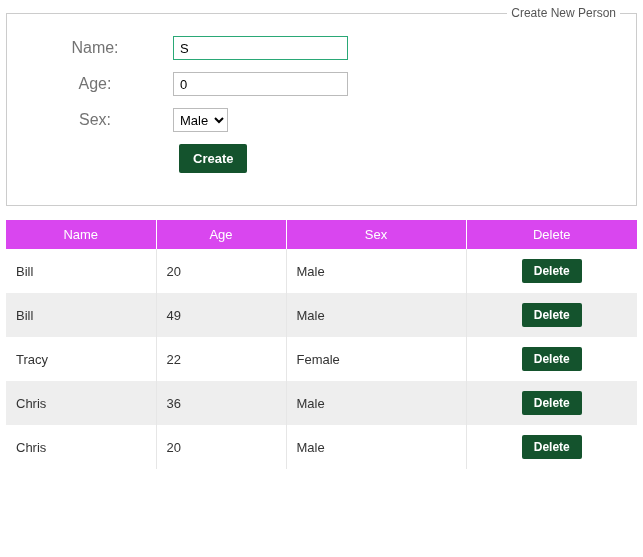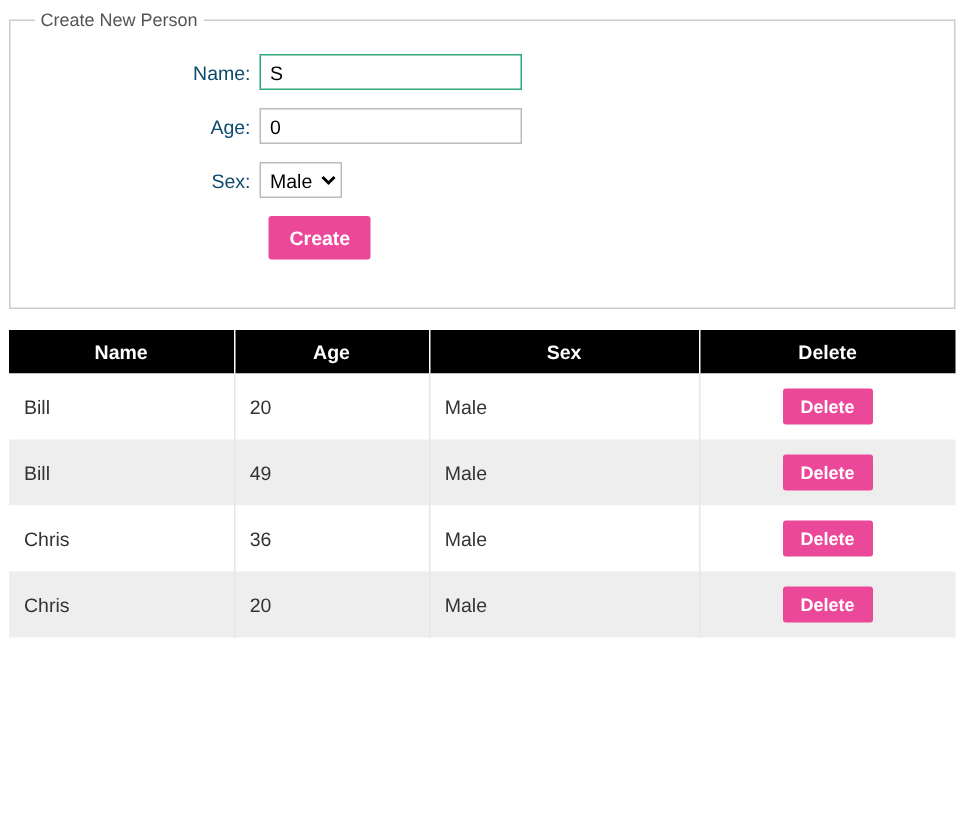--- a/index.html
+++ b/index.html
@@ -14,76 +14,77 @@
   }
   fieldset {
     border: 1px solid #ccc;
     margin: 0 0 14px 0;
     padding: 16px 16px 20px 16px;
   }
   legend {
     font-size: 12px;
     color: #555;
     padding: 0 4px;
+    text-align: right;
   }
   .form-row {
     display: flex;
     align-items: center;
     margin-bottom: 12px;
   }
   .form-label {
     width: 150px;
-    text-align: right;
+    text-align: center;
     padding-right: 6px;
-    font-size: 13px;
-    color: #0c4a6e;
+    font-size: 16px;
+    color: #737373;
   }
   .form-row input[type="text"] {
     width: 175px;
     height: 24px;
     border: 1px solid #bbb;
     padding: 2px 6px;
     font-size: 13px;
     outline: none;
   }
   .form-row input.active {
     border: 1px solid #2aa876;
   }
   .form-row select {
     height: 24px;
     border: 1px solid #bbb;
     font-size: 13px;
     background: #fff;
     padding: 1px 2px;
   }
   .btn {
-    background: #ec4899;
+    background: #14532d;
     color: #fff;
     border: none;
     padding: 7px 14px;
     font-size: 13px;
     font-weight: bold;
     cursor: pointer;
     border-radius: 2px;
   }
   .btn-small {
     padding: 5px 12px;
     font-size: 12px;
     font-weight: bold;
   }
   .btn-row { margin-left: 156px; }
 
   table {
     width: 100%;
     border-collapse: collapse;
   }
   thead th {
-    background: #000000;
+    background: #d946ef;
     color: #fff;
-    font-weight: bold;
+    font-weight: normal;
     text-align: center;
     padding: 7px 8px;
     font-size: 13px;
     border-right: 1px solid #fff;
   }
   thead th:last-child { border-right: none; }
   tbody td {
     padding: 10px 10px;
     border-right: 1px solid #e6e6e6;
     font-size: 13px;
@@ -142,20 +143,26 @@
         <td>Male</td>
         <td><button class="btn btn-small">Delete</button></td>
       </tr>
       <tr>
         <td>Bill</td>
         <td>49</td>
         <td>Male</td>
         <td><button class="btn btn-small">Delete</button></td>
       </tr>
       <tr>
+        <td>Tracy</td>
+        <td>22</td>
+        <td>Female</td>
+        <td><button class="btn btn-small">Delete</button></td>
+      </tr>
+      <tr>
         <td>Chris</td>
         <td>36</td>
         <td>Male</td>
         <td><button class="btn btn-small">Delete</button></td>
       </tr>
       <tr>
         <td>Chris</td>
         <td>20</td>
         <td>Male</td>
         <td><button class="btn btn-small">Delete</button></td>

